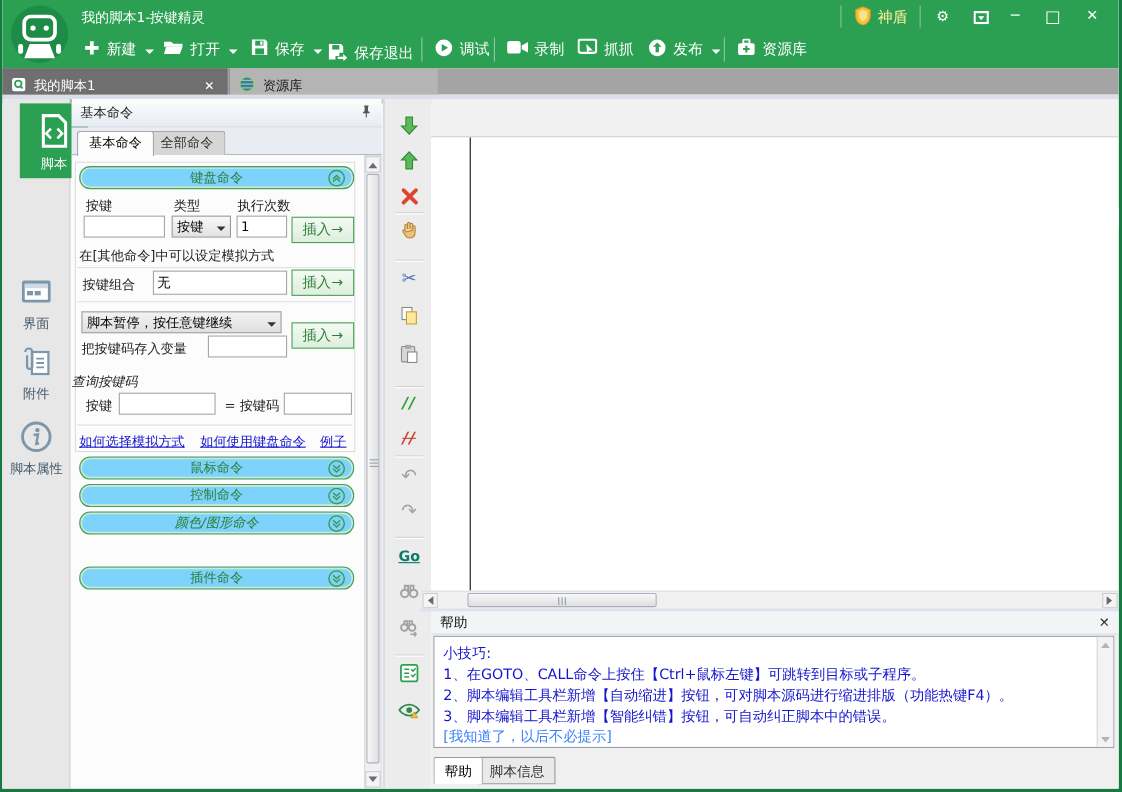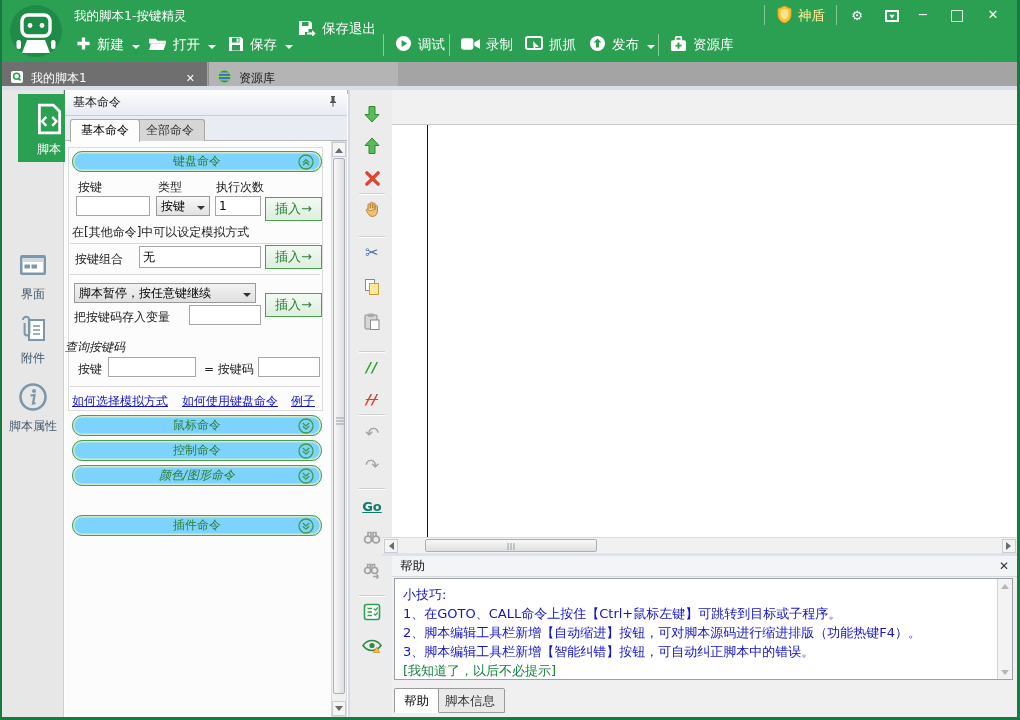--- a/index.html
+++ b/index.html
@@ -87,21 +87,21 @@
   #editor { left:390px; top:125px; right:0; height:412px; background:#fff; }
   #ed-vline { left:425px; top:125px; width:1px; height:412px; background:#111; }
 
   
   #splitter { left:380px; top:553px; right:0; height:3px; background:#dde2ee; }
   #helppanel { left:390px; top:556px; right:0; bottom:0; background:#f0f0f0; }
   #help-header { position:absolute; left:0; top:0; right:0; height:21px; background:#f3f4f6; border-bottom:1px solid #d9d9d9;
                  display:flex; align-items:center; justify-content:space-between; padding:0 8px; font-size:12.5px; color:#111; }
   #help-content { position:absolute; left:2px; top:22px; right:4px; height:102px; background:#fff; border:1px solid #9aa0a8; padding:6px 20px 0 8px; }
   #help-content .line { font-size:13px; color:#1414cc; line-height:19px; white-space:nowrap; }
-  #help-content .dismiss { font-size:13px; color:#15803d; line-height:19px; }
+  #help-content .dismiss { font-size:13px; color:#3b82f6; line-height:19px; }
   .htab { position:absolute; top:132px; height:25px; padding:0 9px; line-height:24px; font-size:12.5px; border:1px solid #9a9a9a; border-radius:2px 2px 0 0; }
   .htab.active { background:#fff; border-bottom:1px solid #fff; z-index:2; }
   .htab.inactive { background:#e9e9e9; color:#333; }
 </style>
 </head>
 <body>
 
 <div id="win">
 
   <div id="titlebar" class="abs">
@@ -156,21 +156,21 @@
     <div class="abs tb-btn" style="left:226px;top:32px;">
       <span><svg viewBox="0 0 16 16" width="16" height="16">
             <path d="M1 1h12l2 2v12H1z" fill="#fff"></path>
             <rect x="4" y="9" width="8" height="5.5" fill="#2ca052"></rect>
             <rect x="4" y="2" width="7.5" height="4.5" fill="#2ca052"></rect>
             <rect x="8.6" y="2.6" width="2" height="3.2" fill="#fff"></rect>
           </svg></span>
       <span>保存</span>
         <span class="tb-caret"></span>
     </div>
-    <div class="abs tb-btn" style="left:296px;top:16px;">
+    <div class="abs tb-btn" style="left:296px;top:36px;">
       <span><svg viewBox="0 0 18 16" width="18" height="16">
             <path d="M1 1h11l2 2v6h-3.5v3H7v3H1z" fill="#fff"></path>
             <rect x="4" y="2" width="6.5" height="4" fill="#2ca052"></rect>
             <path d="M9 12.5h5v-2.4l3.6 3.4L14 17v-2.4H9z" fill="#fff"></path>
           </svg></span>
       <span>保存退出</span>
     </div>
     <div class="abs tb-div" style="left:381px;top:34px;"></div>
     <div class="abs tb-btn" style="left:393px;top:32px;">
       <span><svg viewBox="0 0 18 18" width="17" height="17">

